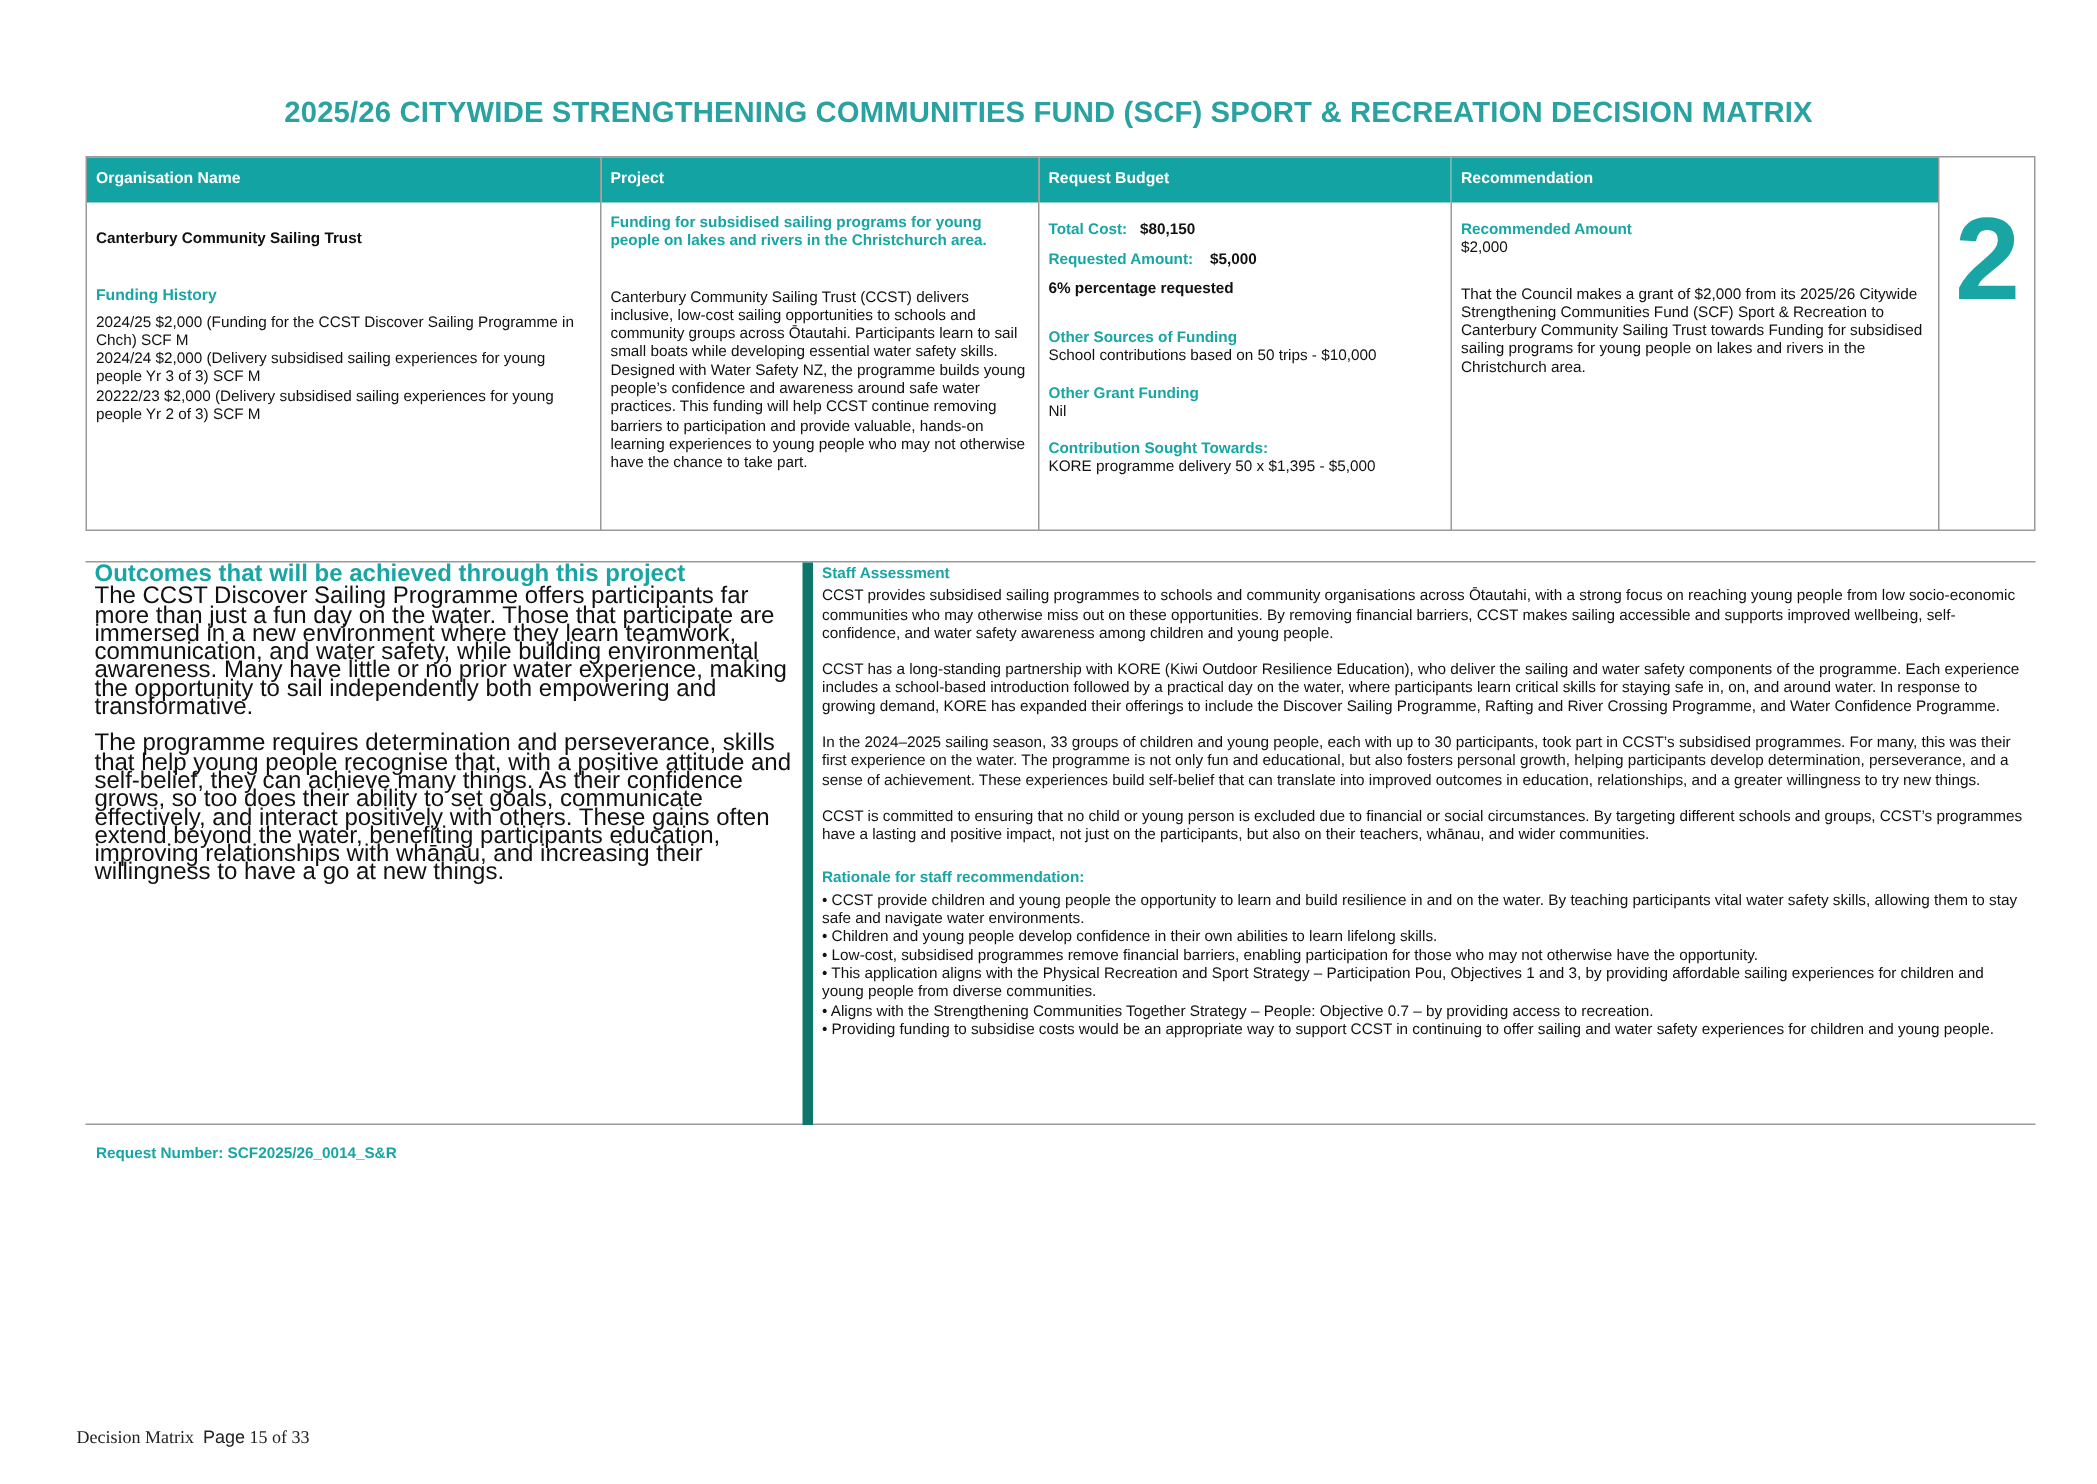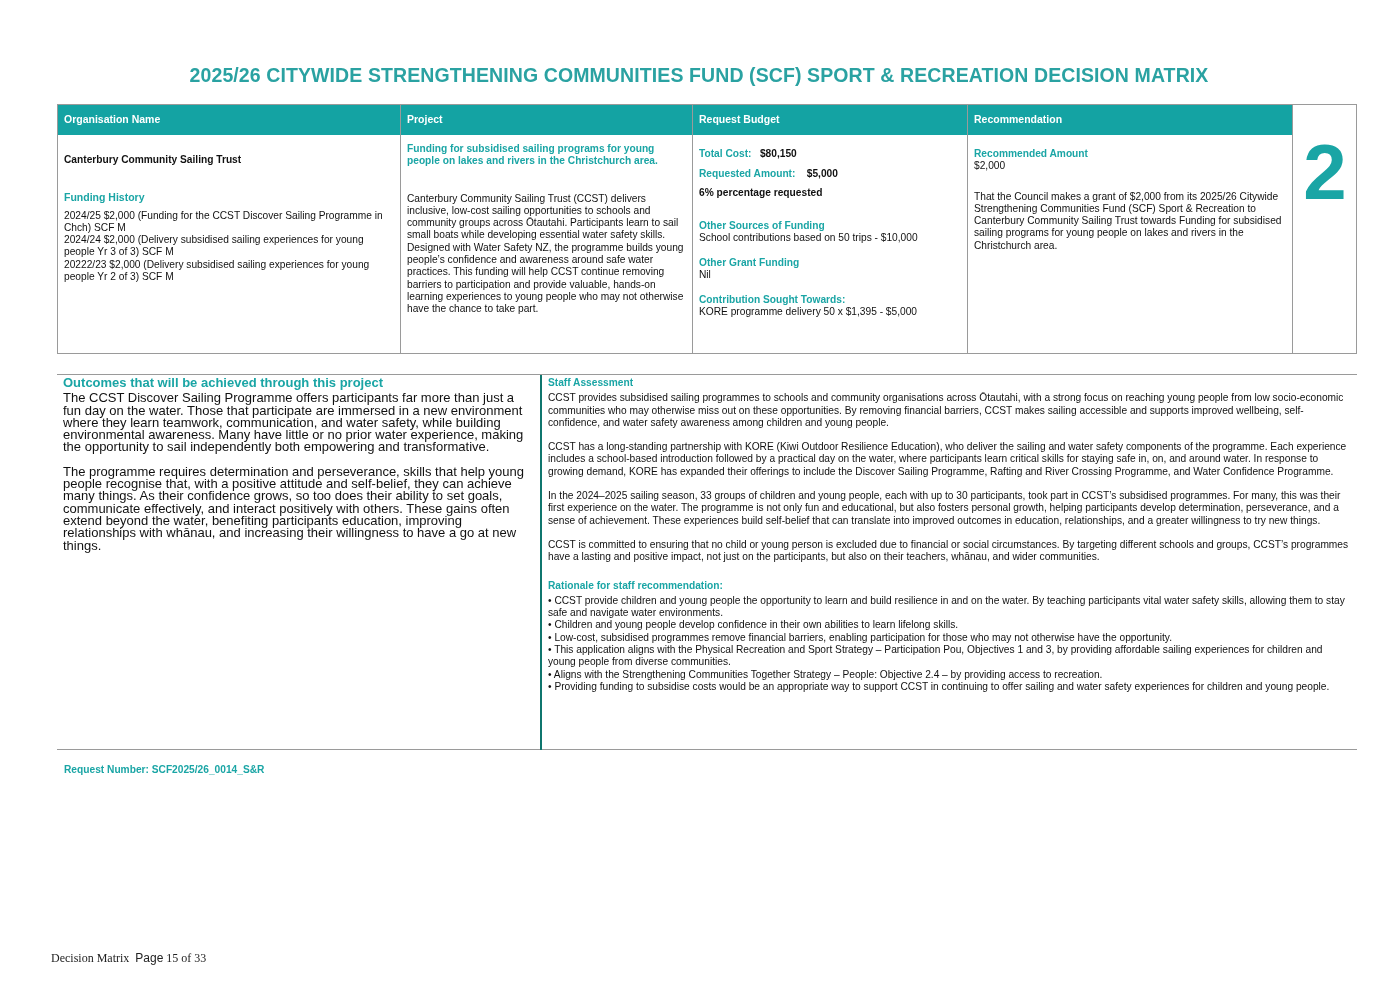--- a/index.html
+++ b/index.html
@@ -7,21 +7,21 @@
   .title { position: absolute; left: 0; top: 64px; width: 1398px; text-align: center; font-size: 19.5px; font-weight: bold; color: #2aa2a2; letter-spacing: 0.1px; }
   .matrix { position: absolute; left: 57px; top: 104px; width: 1300px; height: 250px; border: 1px solid #9a9a9a; box-sizing: border-box; padding-left: 40px; }
   .col { position: absolute; top: 0; height: 249px; box-sizing: border-box; border-right: 1px solid #9a9a9a; }
   .hdr { height: 30px; background: #14a3a3; color: #fff; font-size: 10.5px; font-weight: bold; padding: 8px 6px 0 6px; box-sizing: border-box; }
   .cell { padding: 6px; font-size: 10.2px; line-height: 12.3px; }
   .teal { color: #1aa5a5; font-weight: bold; }
   .bold { font-weight: bold; }
   p { margin: 0; }
   .bignum { position: absolute; left: 1234px; top: 0; width: 66px; height: 248px; text-align: center; font-size: 78px; font-weight: bold; color: #1aa5a5; padding-top: 22px; box-sizing: border-box; }
   .lower { position: absolute; left: 57px; top: 374px; width: 1300px; height: 376px; border-top: 1px solid #9a9a9a; border-bottom: 1px solid #9a9a9a; box-sizing: border-box; }
-  .lcol { position: absolute; left: 0; top: 0; width: 485px; height: 375px; border-right: 2px solid #0f766e; padding: 2px 6px; box-sizing: border-box; font-size: 13px; line-height: 12.3px; }
+  .lcol { position: absolute; left: 0; top: 0; width: 485px; height: 375px; border-right: 7px solid #0f766e; padding: 2px 6px; box-sizing: border-box; font-size: 16px; line-height: 12.3px; }
   .rcol { position: absolute; left: 485px; top: 0; width: 815px; padding: 2px 6px; box-sizing: border-box; font-size: 10.2px; line-height: 12.3px; }
   .sec { color: #1aa5a5; font-weight: bold; margin-bottom: 3px; }
   .gap { height: 12px; }
   .reqnum { position: absolute; left: 64px; top: 764px; font-size: 10.2px; font-weight: bold; color: #1aa5a5; }
   .footer { position: absolute; left: 51px; top: 951px; font-family: "Liberation Serif", serif; font-size: 12px; color: #222; }
   .footer .pg { font-family: "Liberation Sans", sans-serif; }
 </style>
 </head>
 <body>
 
@@ -90,21 +90,21 @@
     <div class="gap"></div>
     <p>In the 2024–2025 sailing season, 33 groups of children and young people, each with up to 30 participants, took part in CCST’s subsidised programmes. For many, this was their first experience on the water. The programme is not only fun and educational, but also fosters personal growth, helping participants develop determination, perseverance, and a sense of achievement. These experiences build self-belief that can translate into improved outcomes in education, relationships, and a greater willingness to try new things.</p>
     <div class="gap"></div>
     <p>CCST is committed to ensuring that no child or young person is excluded due to financial or social circumstances. By targeting different schools and groups, CCST’s programmes have a lasting and positive impact, not just on the participants, but also on their teachers, whānau, and wider communities.</p>
     <div class="gap"></div>
     <p class="sec" style="margin-top:4px;">Rationale for staff recommendation:</p>
     <p>• CCST provide children and young people the opportunity to learn and build resilience in and on the water. By teaching participants vital water safety skills, allowing them to stay safe and navigate water environments.</p>
     <p>• Children and young people develop confidence in their own abilities to learn lifelong skills.</p>
     <p>• Low-cost, subsidised programmes remove financial barriers, enabling participation for those who may not otherwise have the opportunity.</p>
     <p>• This application aligns with the Physical Recreation and Sport Strategy – Participation Pou, Objectives 1 and 3, by providing affordable sailing experiences for children and young people from diverse communities.</p>
-    <p>• Aligns with the Strengthening Communities Together Strategy – People: Objective 2.4 – by providing access to recreation.</p>
+    <p>• Aligns with the Strengthening Communities Together Strategy – People: Objective 0.7 – by providing access to recreation.</p>
     <p>• Providing funding to subsidise costs would be an appropriate way to support CCST in continuing to offer sailing and water safety experiences for children and young people.</p>
   </div>
 </div>
 
 <div class="reqnum">Request Number:  SCF2025/26_0014_S&amp;R</div>
 
 <div class="footer">
   <span>Decision Matrix</span>&nbsp;
   <span class="pg">Page</span>
   <span>15 of 33</span>

